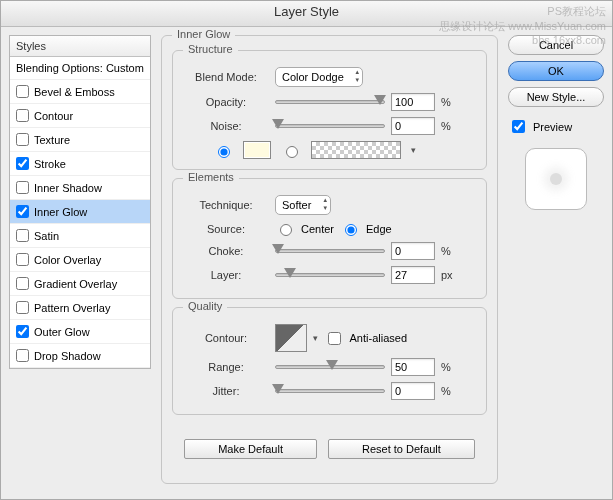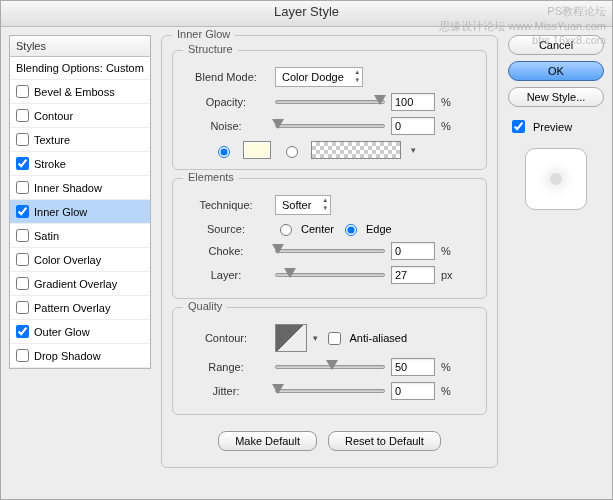--- a/index.html
+++ b/index.html
@@ -13,35 +13,35 @@
 .table-header { background: linear-gradient(#fdfdfd,#ececec); border-bottom: 1px solid #c0c0c0; padding: 4px 6px; color: #333; }
 .row { padding: 5px 6px; border-bottom: 1px solid #eee; display: flex; align-items: center; gap: 5px; cursor: pointer; }
 .row.indent { }
 .row.sel { background: #b8d6f8; }
 .row input[type=checkbox] { margin: 0; }
 .center { flex: 1; }
 .group { border: 1px solid #c5c5c5; border-radius: 6px; padding: 10px 10px 8px 10px; margin-bottom: 8px; position: relative; background: #ededed; }
 .group-title { position: absolute; top: -8px; left: 10px; background: #ededed; padding: 0 5px; color: #555; font-size: 11px; }
 .form-row { display: flex; align-items: center; margin: 6px 0; gap: 6px; }
 .label { width: 86px; text-align: center; color: #333; }
-select { font-size: 11px; height: 20px; background: #fff; border: 1px solid #aaa; border-radius: 0; padding: 0 18px 0 6px; appearance: none; position: relative; }
+select { font-size: 11px; height: 20px; background: #fff; border: 1px solid #aaa; border-radius: 5px; padding: 0 18px 0 6px; appearance: none; position: relative; }
 .select-wrap { position: relative; display: inline-block; }
 .select-wrap::after { content: "▴\A▾"; white-space: pre; position: absolute; right: 4px; top: 1px; font-size: 7px; line-height: 8px; color: #555; pointer-events: none; }
 .slider-track { width: 110px; height: 4px; background: linear-gradient(#bbb,#ddd); border: 1px solid #999; border-radius: 2px; position: relative; }
 .slider-thumb { position: absolute; top: -6px; width: 0; height: 0; border-left: 6px solid transparent; border-right: 6px solid transparent; border-top: 10px solid #888; }
 .num-input { width: 44px; height: 18px; border: 1px solid #999; background: #fff; text-align: left; padding: 0 3px; box-shadow: inset 0 1px 2px rgba(0,0,0,.1); }
 .unit { color: #333; }
 .color-row { display: flex; align-items: center; gap: 10px; margin: 6px 0 2px 30px; }
 .radio { width: 12px; height: 12px; }
 .swatch { width: 28px; height: 18px; border: 1px solid #888; background: #fffbe0; box-shadow: inset 0 0 0 1px #fff; }
 .grad-swatch { width: 90px; height: 18px; border: 1px solid #888; background: linear-gradient(90deg,#fff,#fff 60%,#ddd 60%,#fff 62%,#ddd 64%,#fff 66%,#ddd 100%); }
 .checker { background-image: linear-gradient(45deg,#ccc 25%,transparent 25%,transparent 75%,#ccc 75%),linear-gradient(45deg,#ccc 25%,#fff 25%,#fff 75%,#ccc 75%); background-size: 8px 8px; background-position: 0 0,4px 4px; }
 .contour-swatch { width: 32px; height: 28px; border: 1px solid #888; background: linear-gradient(135deg,#666 49%,#eee 50%); }
 .btn-row { text-align: center; margin-top: 4px; }
-.pill-btn { display: inline-block; padding: 3px 16px; border: 1px solid #9a9a9a; border-radius: 8px; background: linear-gradient(#fff,#e7e7e7); cursor: pointer; margin: 8px 4px; }
+.pill-btn { display: inline-block; padding: 3px 33px; border: 1px solid #9a9a9a; border-radius: 2px; background: linear-gradient(#fff,#e7e7e7); cursor: pointer; margin: 16px 4px; }
 .right { width: 96px; display: flex; flex-direction: column; align-items: stretch; gap: 6px; }
 .aqua-btn { height: 20px; border: 1px solid #6a8fc0; border-radius: 10px; background: linear-gradient(#cfe4ff,#8fbef7); text-align: center; line-height: 18px; cursor: pointer; color: #000; }
 .aqua-btn.default { background: linear-gradient(#a8d0ff,#5ca3f5); border-color: #3a6fb5; font-weight: 400; }
 .aqua-btn.white { background: linear-gradient(#fff,#eaeaea); border-color: #aaa; }
 .preview-check { display: flex; align-items: center; gap: 5px; margin-top: 4px; }
 .preview-box { width: 62px; height: 62px; border: 1px solid #bbb; background: #fff; border-radius: 10px; margin: 6px auto 0; display: flex; align-items: center; justify-content: center; }
 .preview-dot { width: 12px; height: 12px; background: #ddd; border-radius: 50%; box-shadow: 0 0 8px 6px rgba(240,240,240,.9); }
 .chev { font-size: 9px; color: #555; }
 </style>
 </head>

